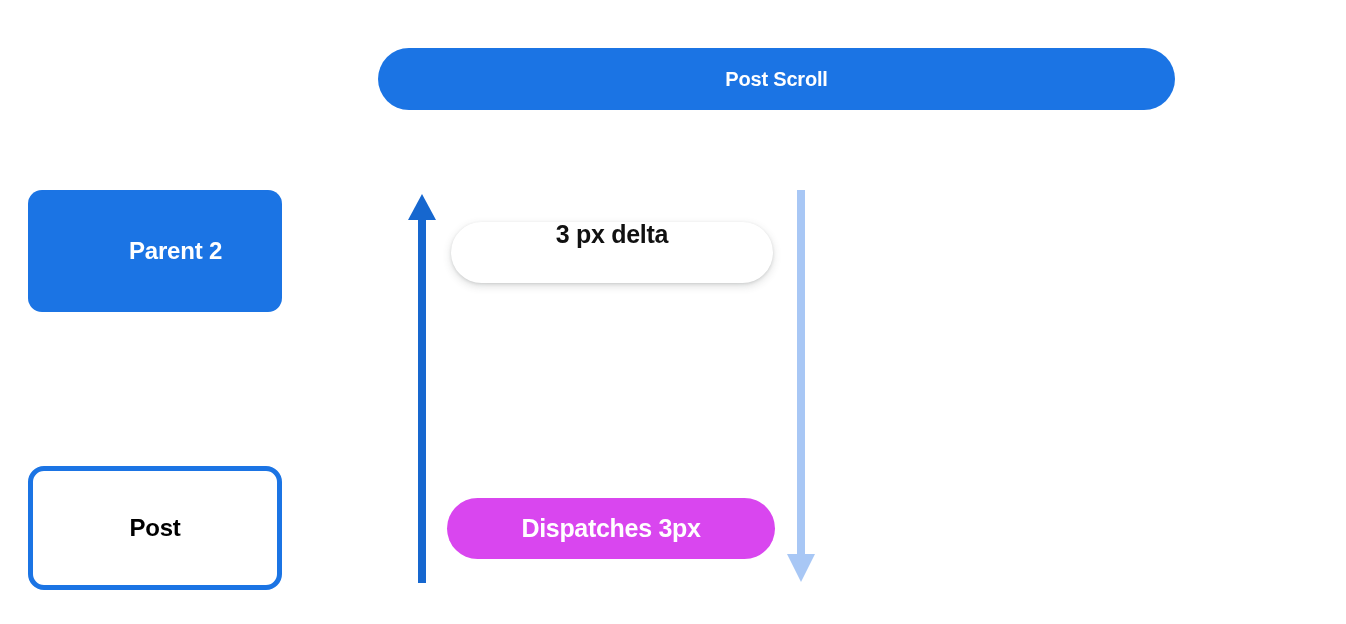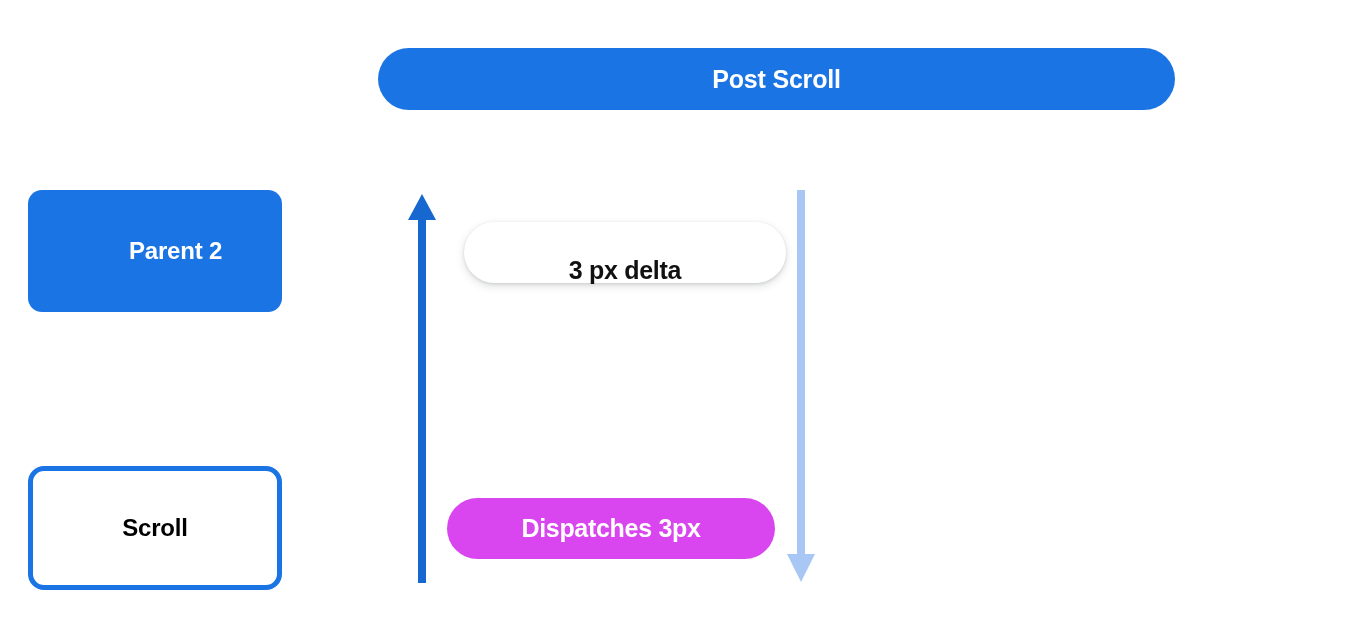--- a/index.html
+++ b/index.html
@@ -27,21 +27,21 @@
     width: 797px;
     height: 62px;
     background: var(--brand, #1b74e4);
     border-radius: 31px;
     display: flex;
     align-items: center;
     justify-content: center;
   }
   .header-pill-label {
     color: #ffffff;
-    font-size: 25px;
+    font-size: 20px;
     font-weight: bold;
     letter-spacing: -0.2px;
     line-height: 1;
   }
 
   
   .box {
     position: absolute;
     left: 28px;
     width: 254px;
@@ -77,28 +77,28 @@
   .arrow-svg {
     position: absolute;
     overflow: visible;
   }
   #arrow-up-scroll   { left: 406px; top: 190px; }
   #arrow-down-scroll { left: 785px; top: 190px; }
 
   
   .delta-pill {
     position: absolute;
-    left: 464px;
+    left: 451px;
     top: 222px;
     width: 322px;
     height: 61px;
     background: #ffffff;
     border-radius: 31px;
     display: flex;
-    align-items: flex-end;
+    align-items: flex-start;
     justify-content: center;
     box-shadow: 0 3px 9px rgba(60,64,67,0.18), 0 1px 3px rgba(60,64,67,0.14);
   }
   .delta-pill-label {
     color: #111111;
     font-size: 25px;
     font-weight: bold;
     letter-spacing: -0.3px;
     line-height: 1;
   }
@@ -131,21 +131,21 @@
   <div class="header-pill">
     <span class="header-pill-label">Post Scroll</span>
   </div>
 
   <div class="box filled" id="box-parent2">
     <span class="box-label">Parent 2</span>
   </div>
 
 
   <div class="box outlined" id="box-child">
-    <span class="box-label">Scroll</span>
+    <span class="box-label">Post</span>
   </div>
 
   <svg class="arrow-svg" id="arrow-up-scroll" width="32" height="394" viewBox="0 0 32 394">
     <polygon points="16,4 30,30 2,30" fill="#1667cf"></polygon>
     <rect x="12" y="26" width="8" height="367" fill="#1667cf"></rect>
   </svg>
 
   <svg class="arrow-svg" id="arrow-down-scroll" width="32" height="394" viewBox="0 0 32 394">
     <rect x="12" y="0" width="8" height="368" fill="#a8c7f5"></rect>
     <polygon points="16,392 2,364 30,364" fill="#a8c7f5"></polygon>

